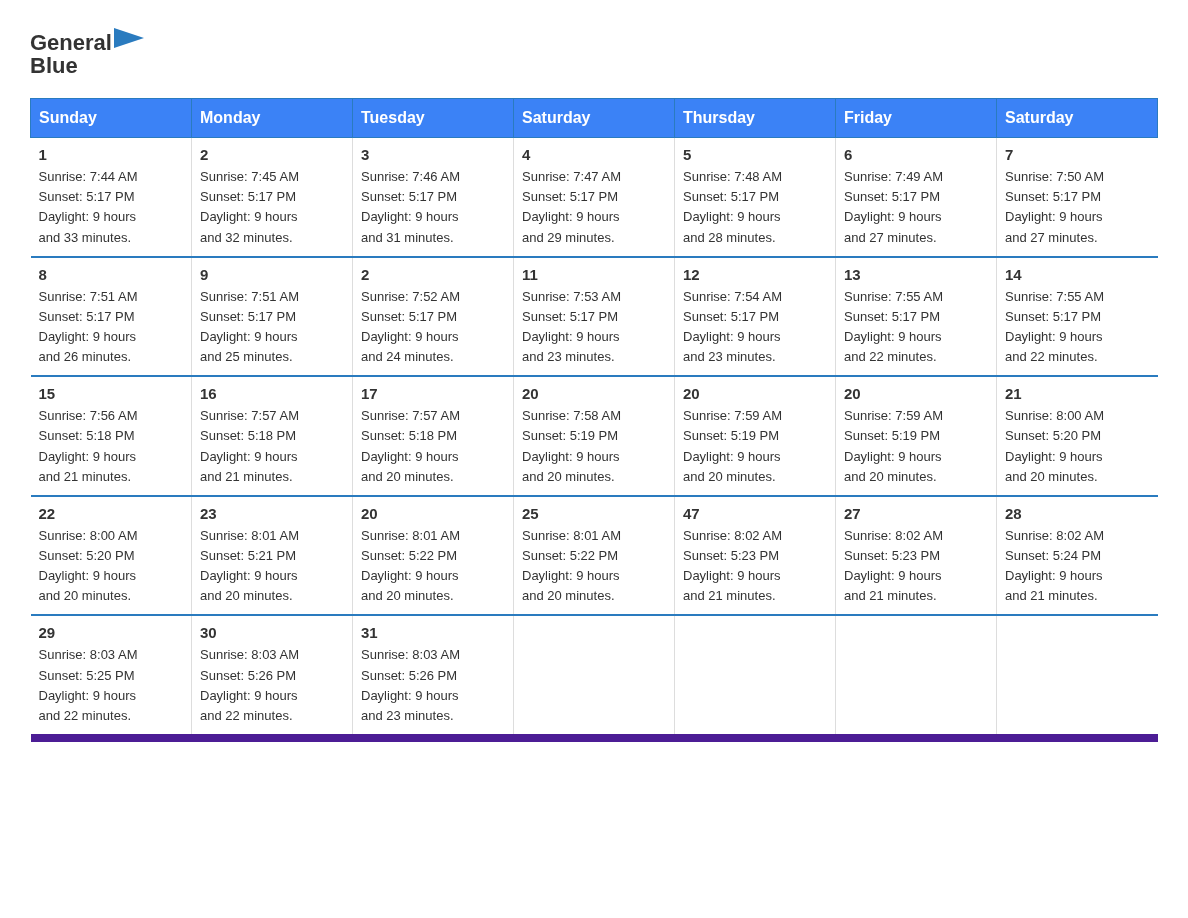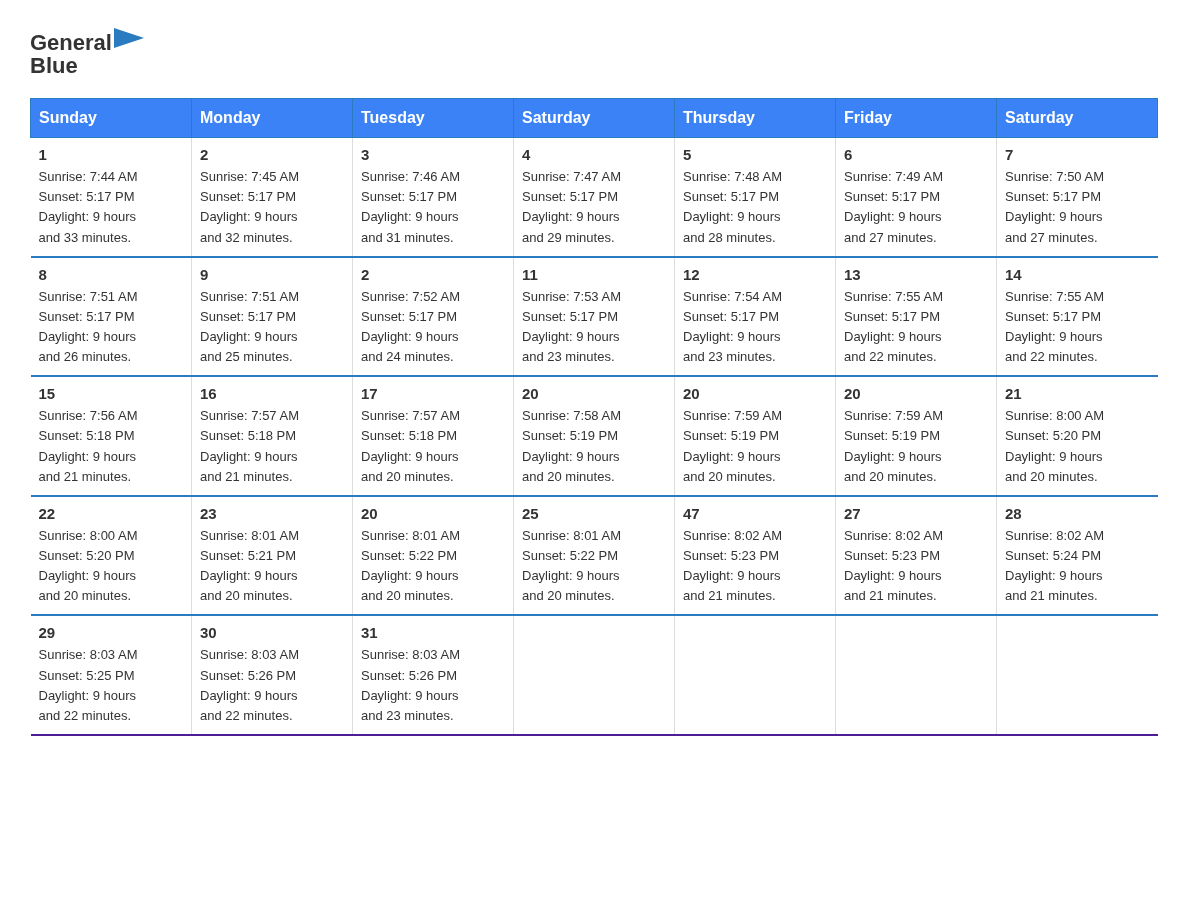--- a/index.html
+++ b/index.html
@@ -81,21 +81,21 @@
       font-weight: bold;
       display: block;
       margin-bottom: 4px;
     }
     .day-info {
       font-size: 13px;
       line-height: 1.55;
       color: #333;
     }
     tbody tr:last-child {
-      border-bottom: 2px solid #4c1d95;
+      border-bottom: 8px solid #4c1d95;
     }
   </style>
 </head>
 <body>
 
 <div class="header">
   <div class="logo">
     <div>
       <div style="display:flex;align-items:center;">
         <span class="logo-text">General</span>

